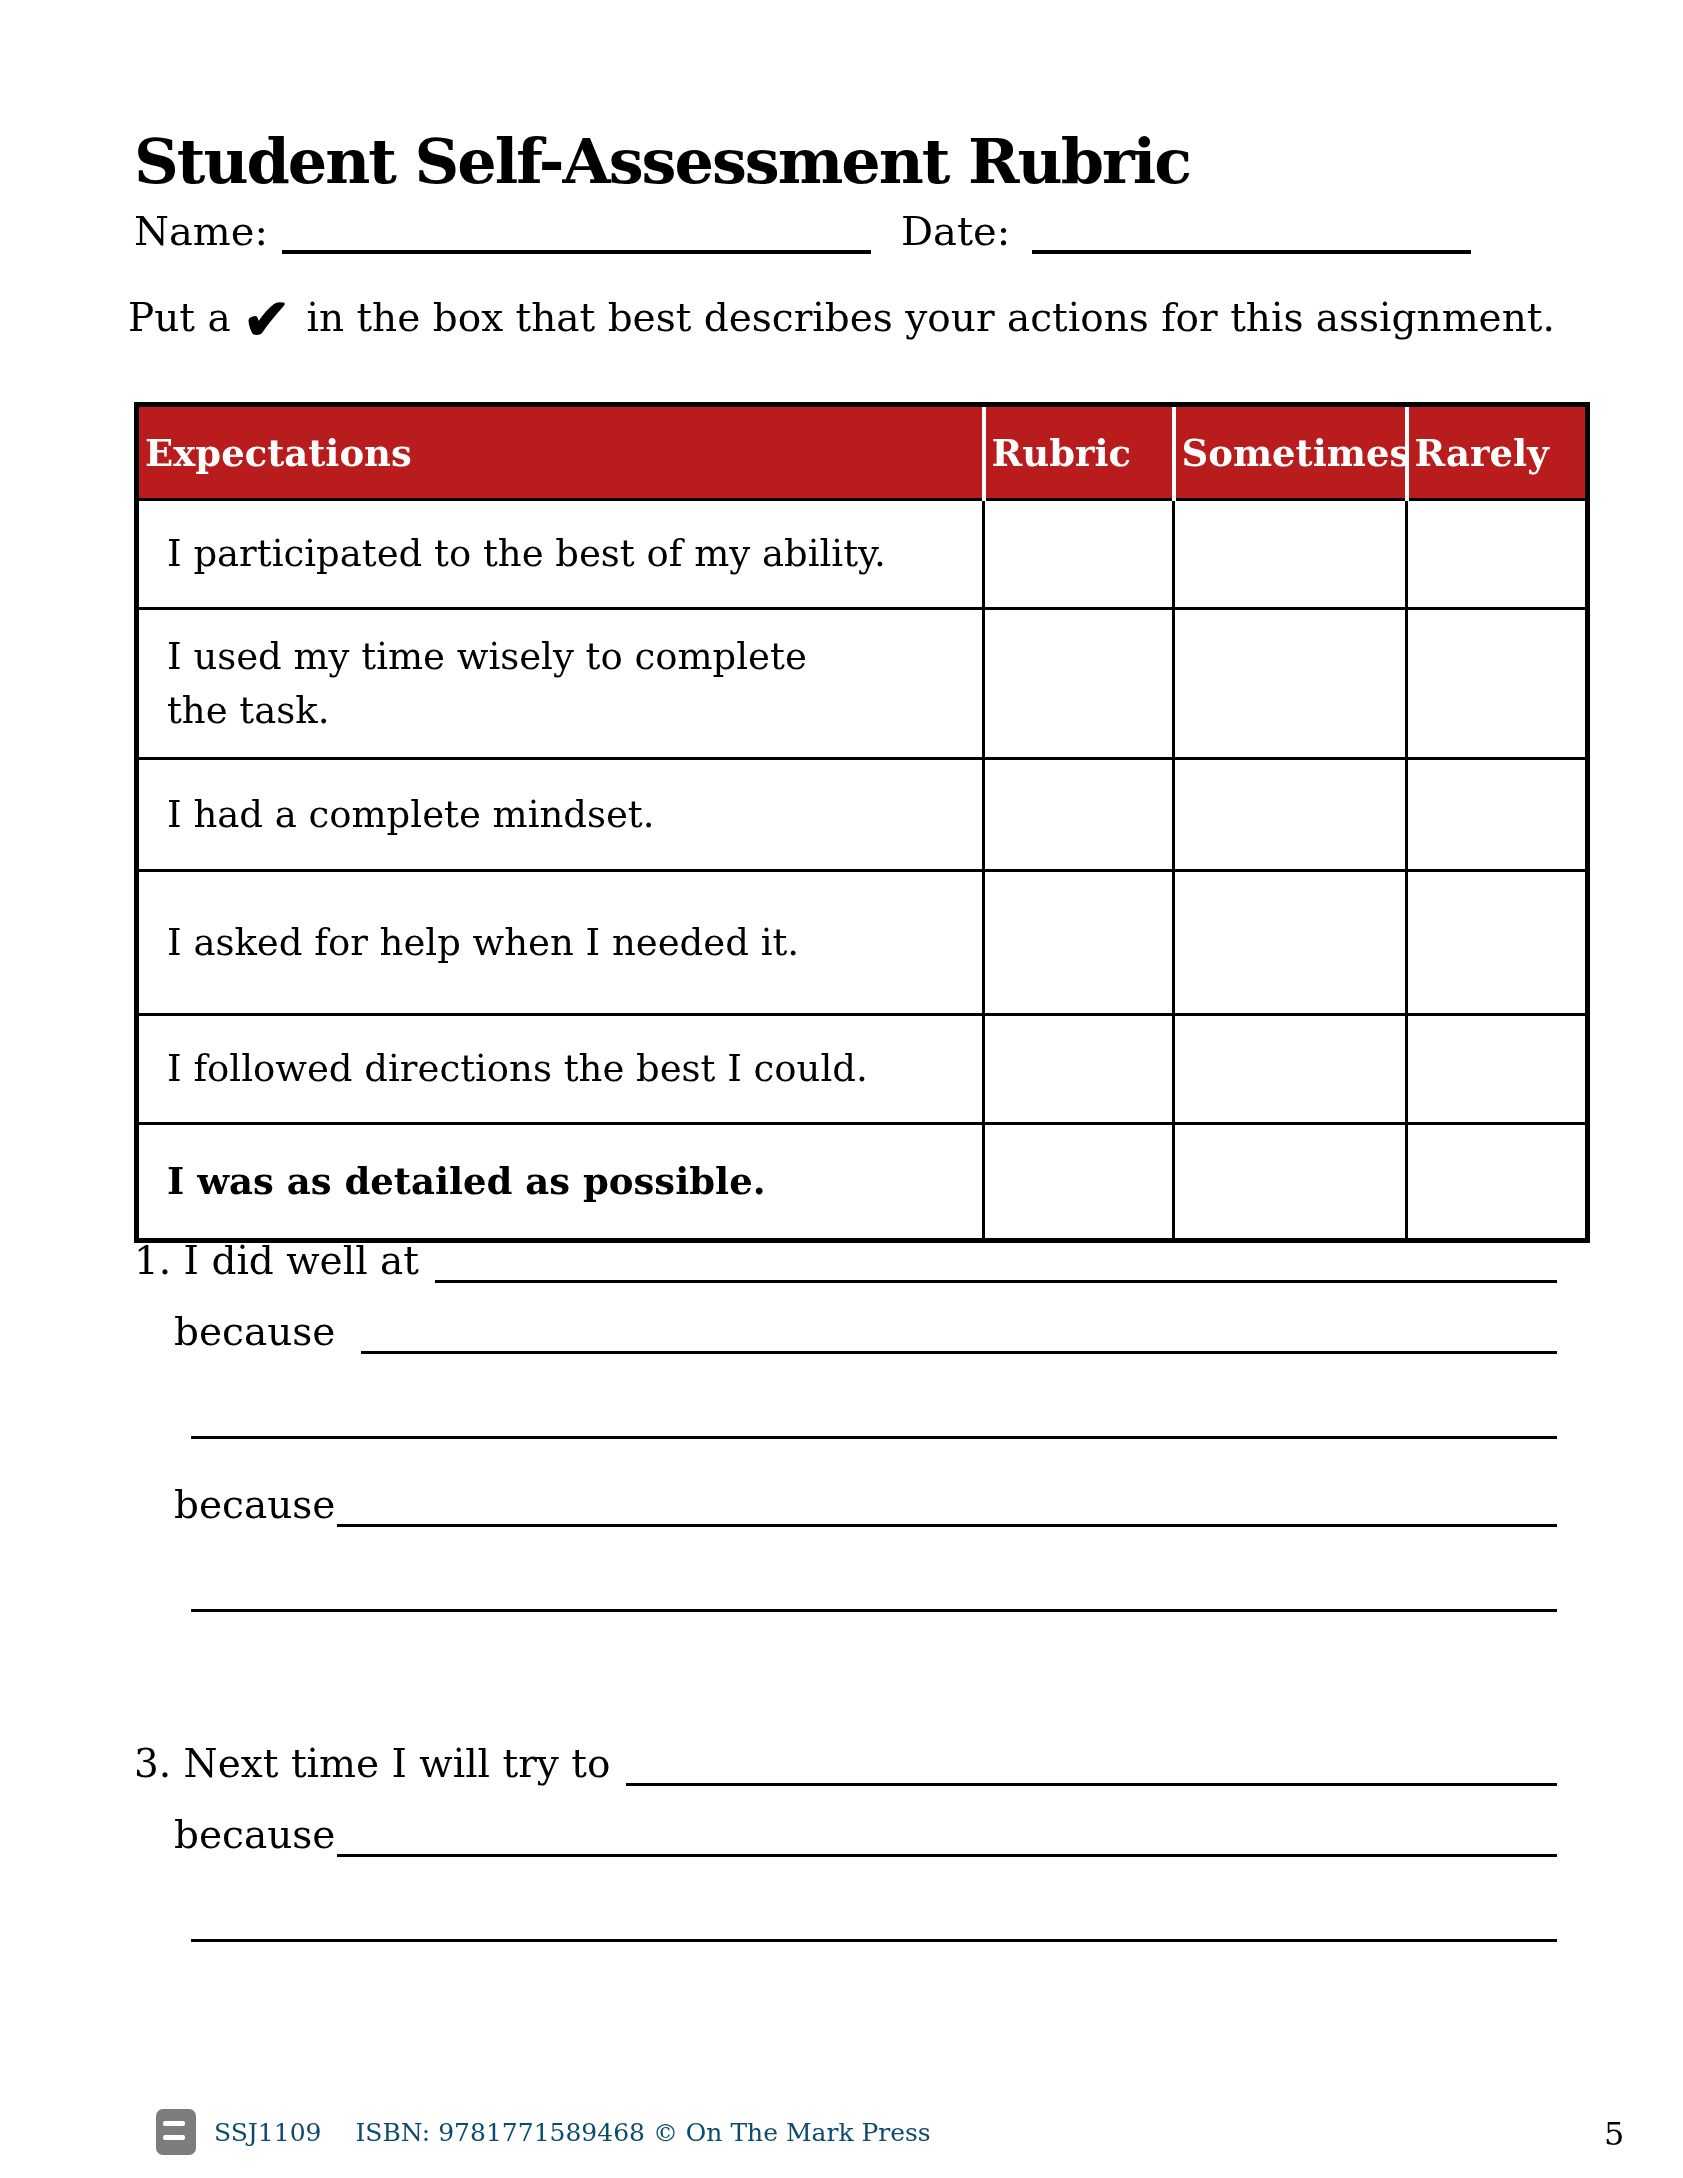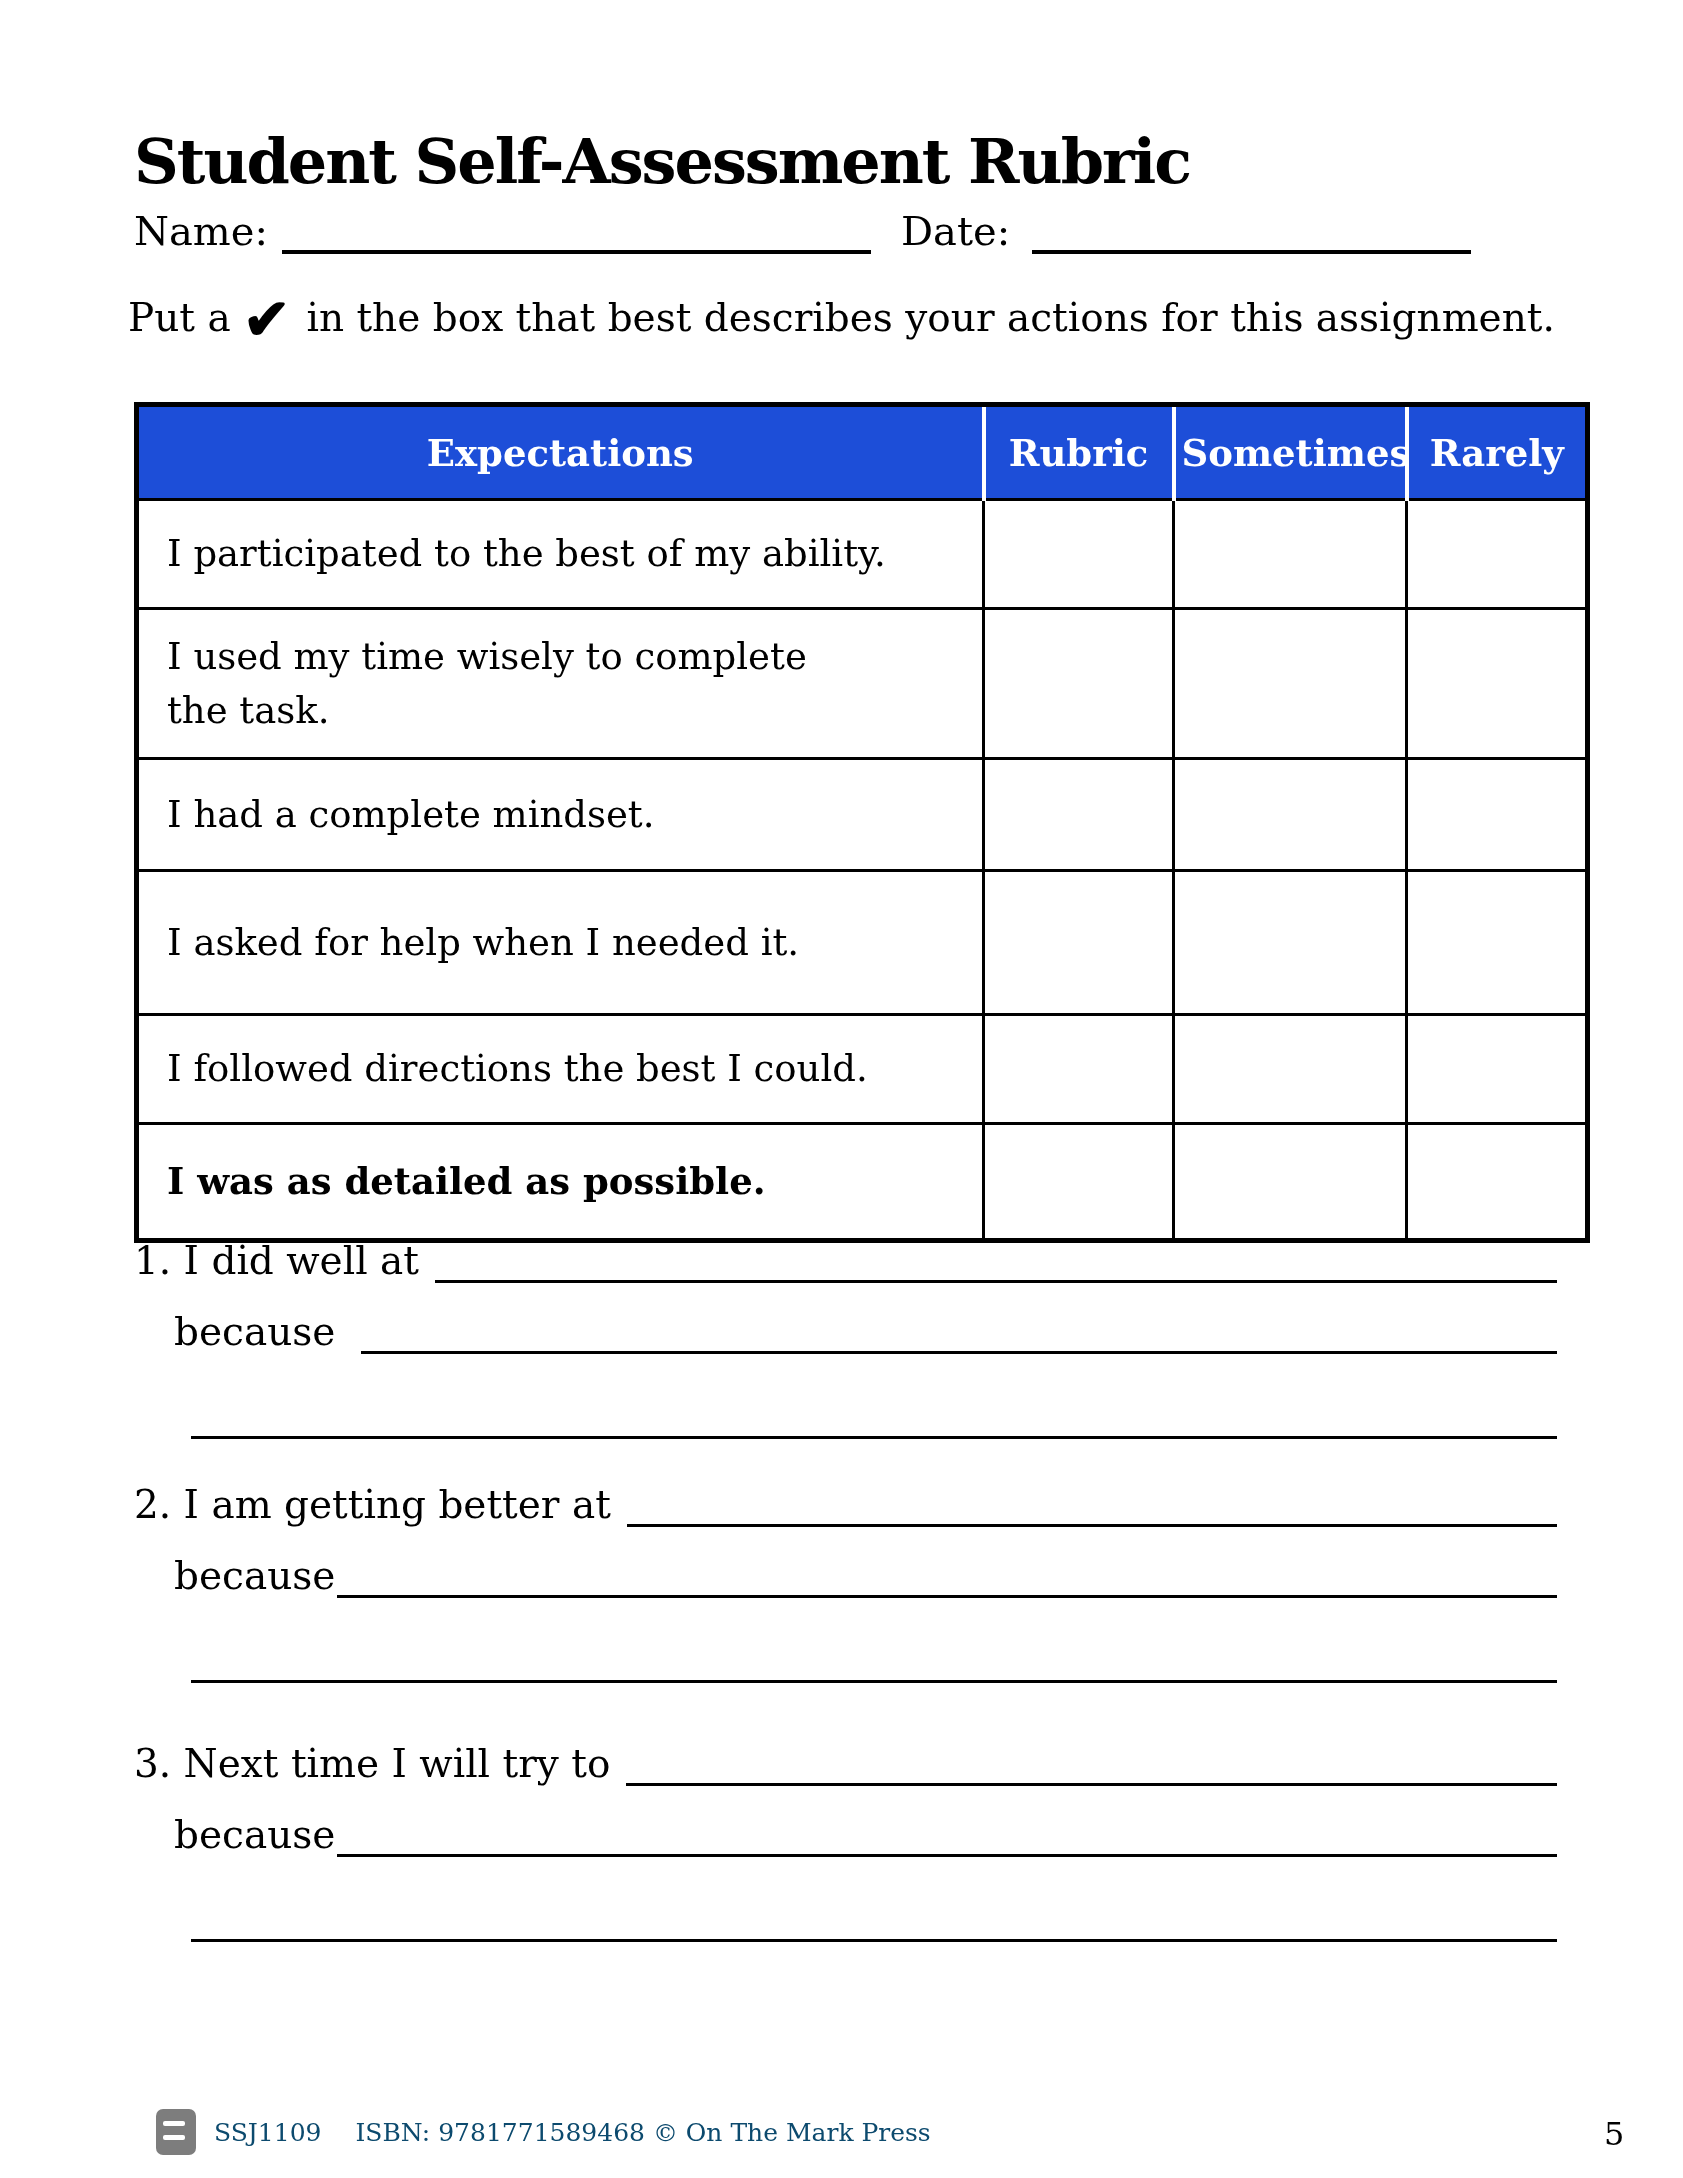--- a/index.html
+++ b/index.html
@@ -46,23 +46,23 @@
     display:inline-block;
   }
   
   table.rubric {
     position:absolute; left:134px; top:402px;
     width:1451px;
     border-collapse:collapse; table-layout:fixed;
     border:5px solid #000;
   }
   table.rubric th {
-    background:#1d4ed8; color:#fff;
+    background:#b91c1c; color:#fff;
     font-size:37px; font-weight:bold;
-    height:95px; text-align:center;
+    height:95px; text-align:left;
     padding:0 6px;
   }
   table.rubric th + th { border-left:4px solid #fff; }
   table.rubric td {
     border:3px solid #000;
     font-size:37px;
     padding-left:28px;
     vertical-align:middle;
     line-height:1.45;
   }
@@ -210,24 +210,20 @@
     <div class="q-row because-row">
       <span class="q-label">because</span>
       <span class="q-line because-line"></span>
     </div>
     <div class="q-row extra extra-row">
       <span class="q-line"></span>
     </div>
   </div>
 
   <div class="q-block q2">
-    <div class="q-row">
-      <span class="q-label">2. I am getting better at</span>
-      <span class="q-line after-label"></span>
-    </div>
     <div class="q-row because-row">
       <span class="q-label">because</span>
       <span class="q-line because-line"></span>
     </div>
     <div class="q-row extra extra-row">
       <span class="q-line"></span>
     </div>
   </div>
 
   <div class="q-block q3">

